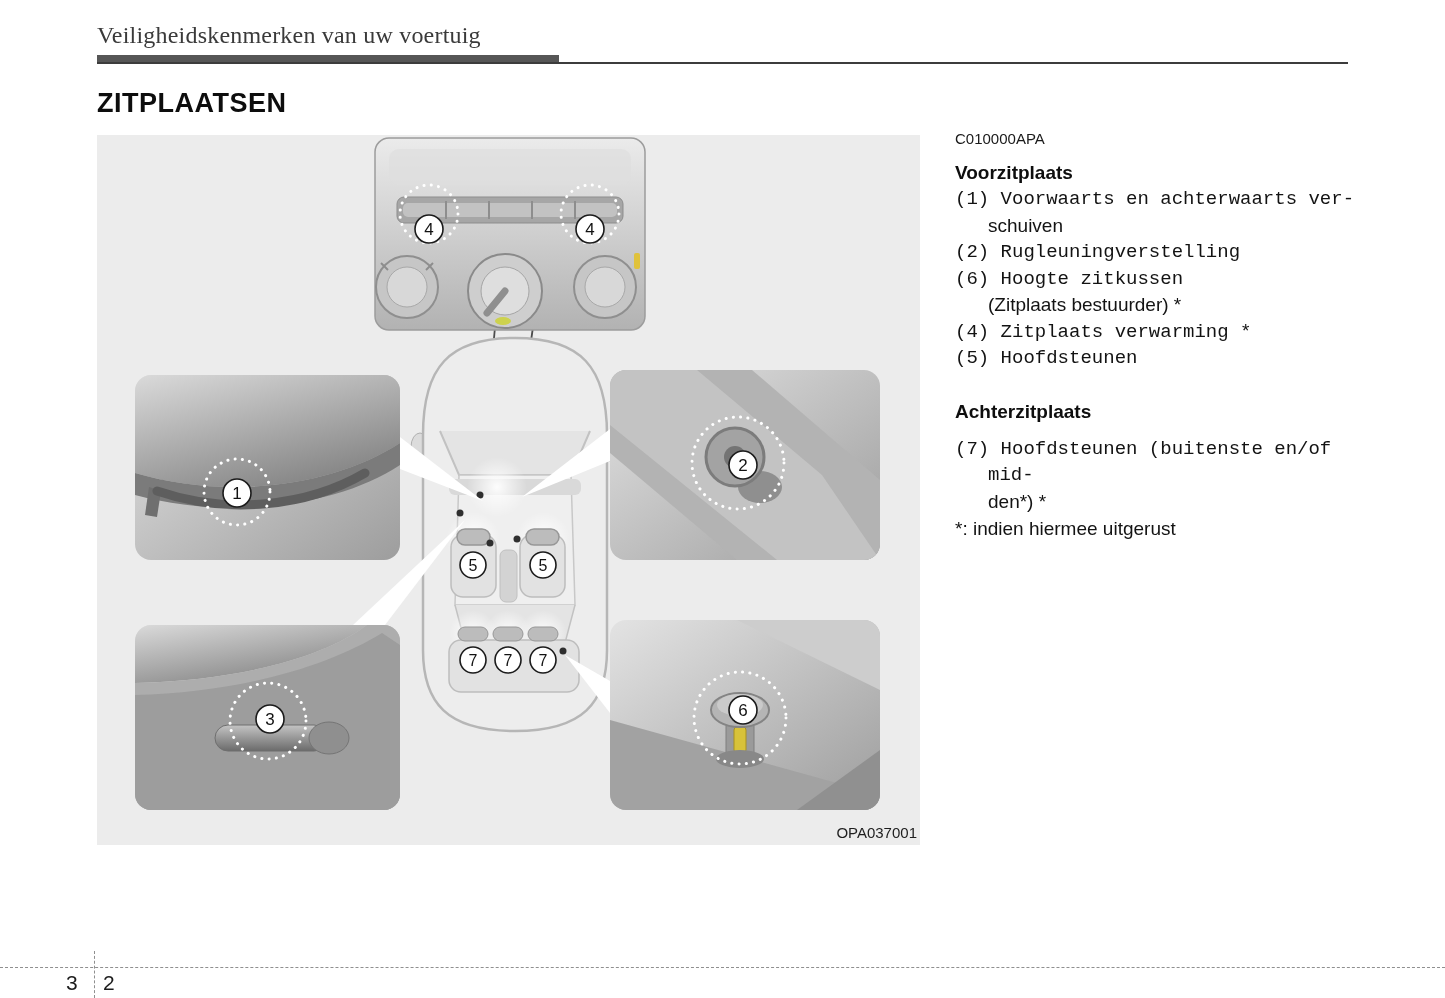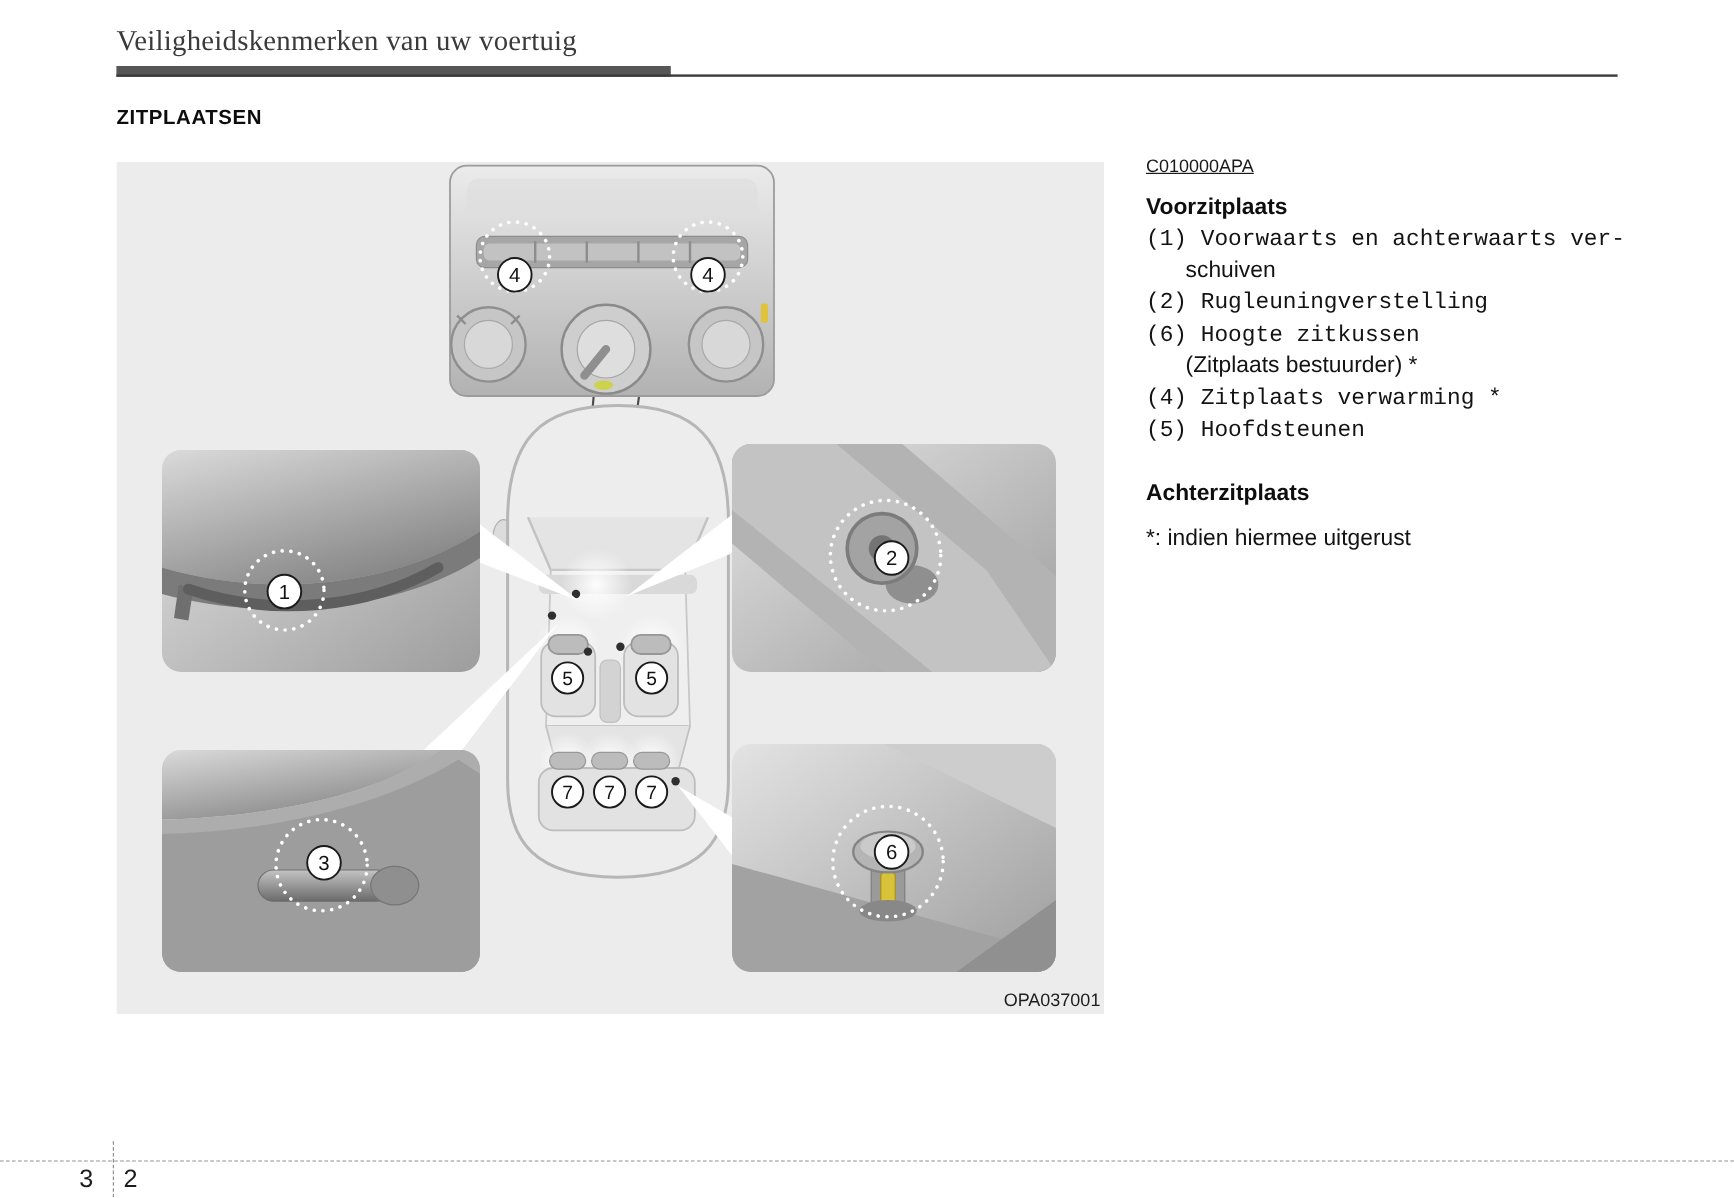--- a/index.html
+++ b/index.html
@@ -13,35 +13,35 @@
   .header-title {
     position:absolute; left:97px; top:22px;
     font-family:"Liberation Serif", serif; font-size:24px; font-weight:normal;
     color:#3a3a3a; letter-spacing:0.2px;text-align:center;
   }
   .rule-thick { position:absolute; left:97px; top:55px; width:462px; height:9px; background:#565656; }
   .rule-thin  { position:absolute; left:97px; top:62px; width:1251px; height:2px; background:#3c3c3c; }
 
   .section-title {
     position:absolute; left:97px; top:88px;
-    font-size:17px; font-weight:bold; color:#0d0d0d; letter-spacing:0.5px;
+    font-size:27px; font-weight:bold; color:#0d0d0d; letter-spacing:0.5px;
   }
 
   
   .figure { position:absolute; left:97px; top:135px; width:823px; height:710px; }
 
   .dotted { fill:none; stroke:#ffffff; stroke-width:3; stroke-dasharray:0.1 7.2; stroke-linecap:round; }
   .badge { fill:#ffffff; stroke:#1b1b1b; stroke-width:1.6; }
   .badge-num    { text-anchor:middle; font-size:17px; fill:#121212; font-family:"Liberation Sans",sans-serif; }
   .badge-num-sm { text-anchor:middle; font-size:16px; fill:#121212; font-family:"Liberation Sans",sans-serif; }
   .fig-caption  { text-anchor:end; font-size:15px; fill:#1e1e1e; font-family:"Liberation Sans",sans-serif; }
 
   
   .text-col { position:absolute; left:955px; top:130px; width:412px; font-size:19px; }
-  .fig-code { font-size:15px; color:#1a1a1a; line-height:18px; margin-bottom:12px;text-decoration:underline; }
+  .fig-code { font-size:15px; color:#1a1a1a; line-height:18px; margin-bottom:12px; }
   .subheading { font-size:19px; font-weight:bold; line-height:26px; color:#0e0e0e; }
   .subheading.front { margin-bottom:0; }
   .subheading.rear  { margin-bottom:11px; }
   .rear-block { margin-top:27px; }
   .list-item { padding-left:33px; line-height:26.5px; }
   .list-item .l0 { text-indent:-33px;font-family:Liberation Mono, monospace; }
   .footnote { line-height:26.5px; margin-top:1px; }
 
   
   .foot-rule { position:absolute; left:0; top:967px; width:1445px; border-top:1.5px dashed #8f8f8f; }
@@ -288,20 +288,24 @@
         <div class="l0">(4) Zitplaats verwarming *</div>
       </div>
       <div class="list-item">
         <div class="l0">(5) Hoofdsteunen</div>
       </div>
     </div>
 
     <div class="rear-block">
       <div class="subheading rear">Achterzitplaats</div>
       <div class="list">
+        <div class="list-item">
+          <div class="l0">(7) Hoofdsteunen (buitenste en/of mid-</div>
+          <div class="l1">den*) *</div>
+        </div>
       </div>
       <div class="footnote">*: indien hiermee uitgerust</div>
     </div>
   </div>
 
   <div class="foot-rule"></div>
   <div class="foot-vrule"></div>
   <div class="chapter-num">3</div>
   <div class="page-num">2</div>
 

